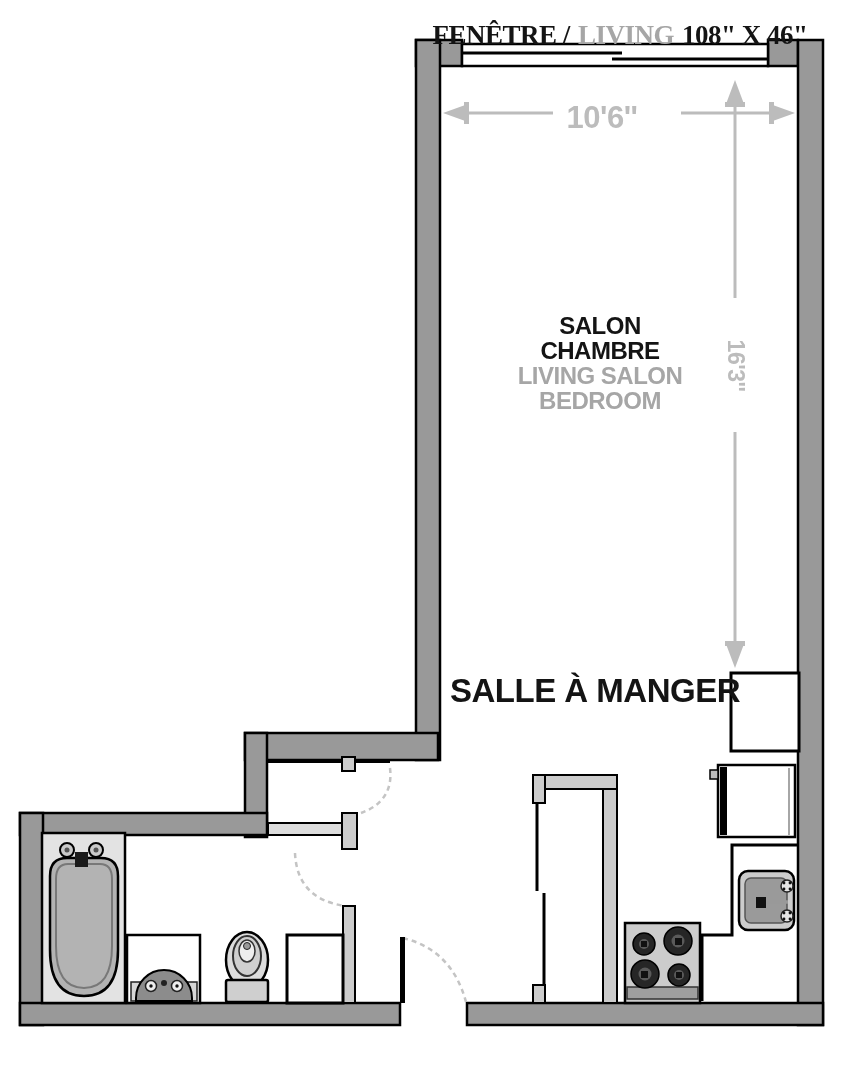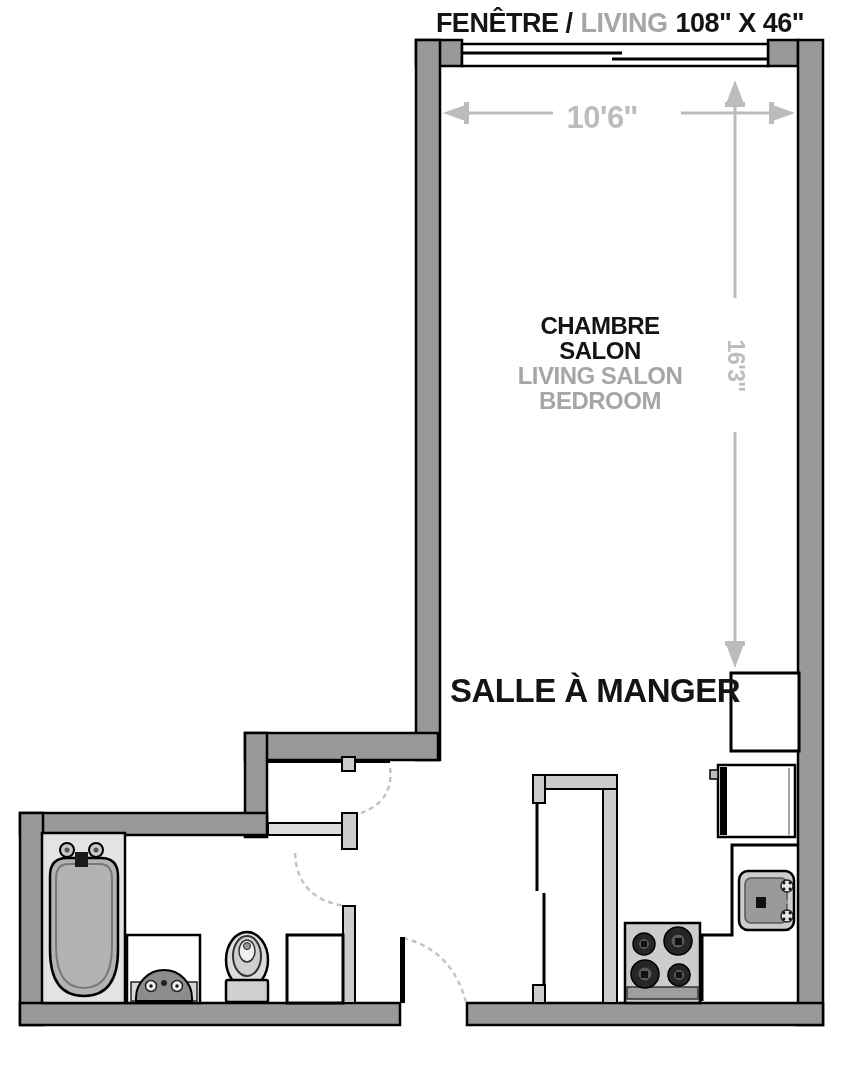--- a/index.html
+++ b/index.html
@@ -25,21 +25,21 @@
   .whitebox{fill:#ffffff;stroke:var(--outline);stroke-width:3;}
   .blkline{stroke:var(--outline);fill:none;}
   .arc{stroke:#c4c4c4;stroke-width:2.5;fill:none;stroke-dasharray:5 4;}
   .dim-line{stroke:var(--dim_color);stroke-width:3;fill:none;}
   .dim-fill{fill:var(--dim_color);stroke:none;}
   .txt{position:absolute;text-align:center;font-weight:bold;letter-spacing:-0.5px;white-space:nowrap;}
   .t-black{color:var(--label_primary);}
   .t-gray{color:var(--label_secondary);}
   .t-dim{color:var(--dim_color);}
   .title{top:4px;left:390px;width:460px;font-size:27px;}
-  .title span{display:inline-block;margin:4px 4px;}
+  .title span{display:inline-block;margin:16px 4px;font-family:Liberation Serif, serif;}
   .living{top:313px;left:470px;width:260px;font-size:24px;line-height:25px;}
   .dining{top:677px;left:450px;width:278px;line-height:27px;}
   .dining .fr{font-size:33px;}
   .dining .en{font-size:23px;}
   .dimw{top:100px;left:540px;width:124px;font-size:31px;}
   .dimv{top:352px;left:675px;width:120px;font-size:23px;transform:rotate(90deg);}
 </style>
 </head>
 <body>
 
@@ -180,22 +180,22 @@
       <polygon class="dim-fill" points="735,668 726,644 744,644"></polygon>
       <rect class="dim-fill" x="725" y="641" width="20" height="5"></rect>
     </g>
   </svg>
 
   <div class="txt title">
     <span class="t-black">FENÊTRE /</span><span class="t-gray">LIVING</span><span class="t-black">108" X 46"</span>
   </div>
 
   <div class="txt living">
+    <div class="t-black">SALON</div>
     <div class="t-black">CHAMBRE</div>
-    <div class="t-black">SALON</div>
     <div class="t-gray">LIVING SALON</div>
     <div class="t-gray">BEDROOM</div>
   </div>
 
   <div class="txt dining">
     <div class="fr t-black">SALLE À MANGER</div>
   </div>
 
   <div class="txt dimw t-dim">10'6''</div>
   <div class="txt dimv t-dim">16'3''</div>

